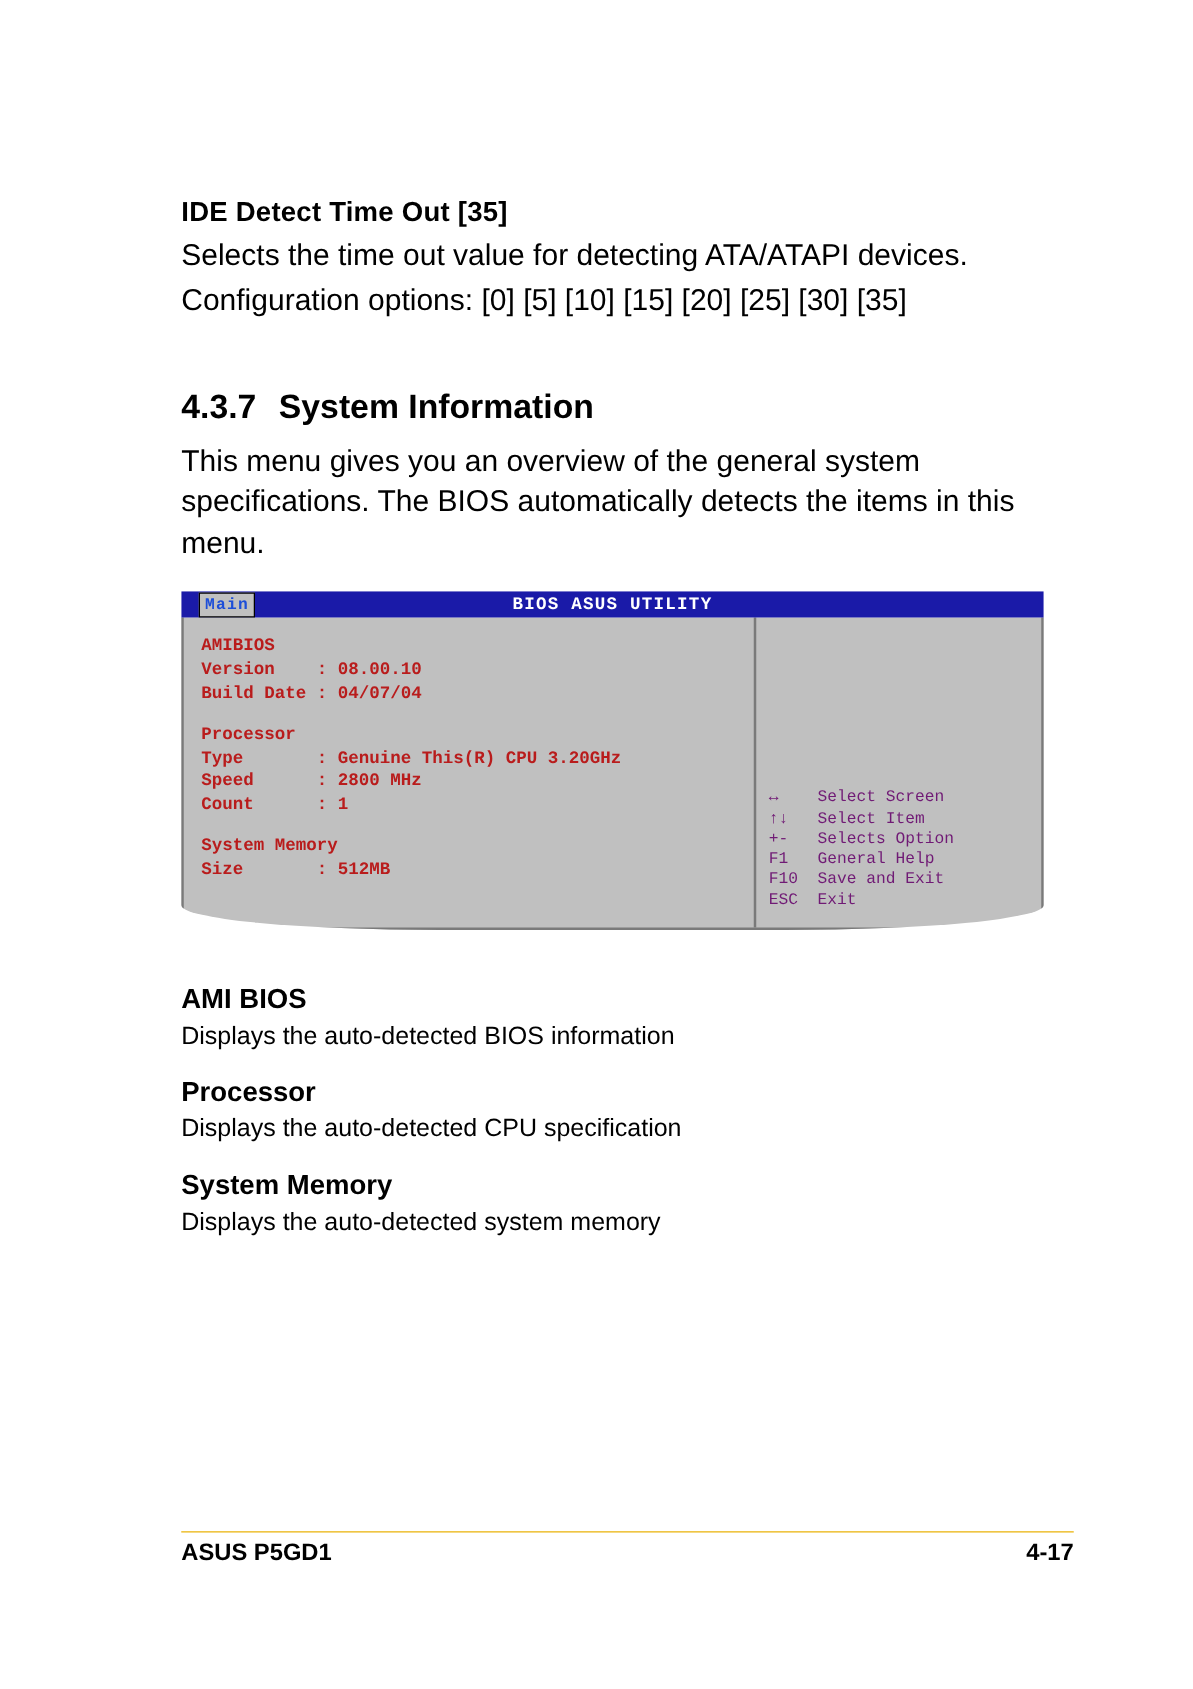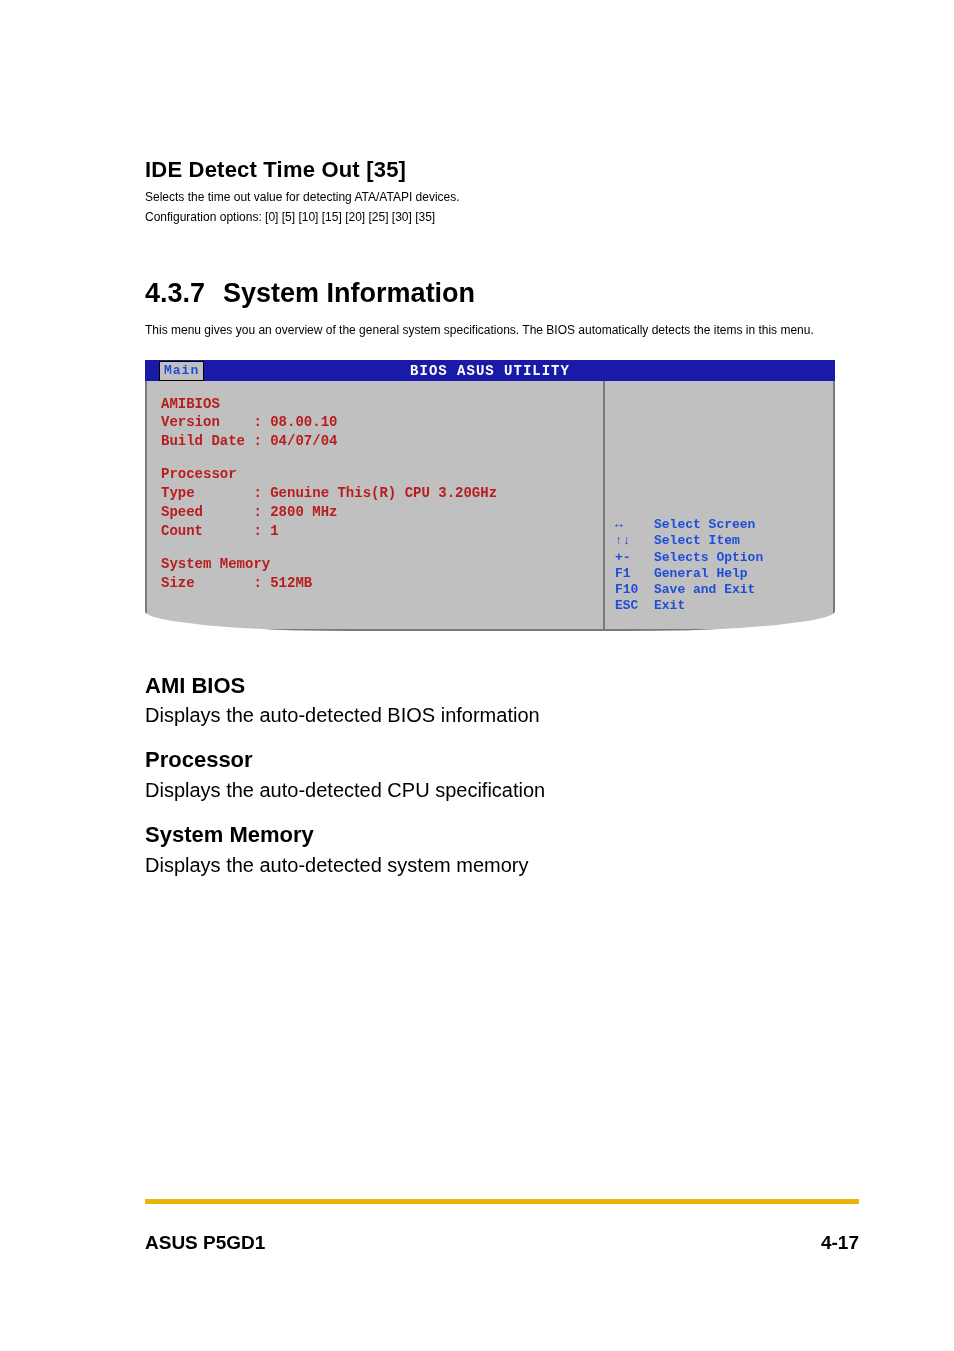--- a/index.html
+++ b/index.html
@@ -16,21 +16,21 @@
   .page {
     padding: 155px 95px 0 145px;
   }
   .h3 {
     font-weight: bold;
     font-size: 22px;
     letter-spacing: 0.2px;
     margin-bottom: 4px;
   }
   .para {
-    font-size: 12px;
+    font-size: 24px;
     margin-bottom: 18px;
   }
   .sectionnum {
     font-weight: bold;
     font-size: 27px;
     margin-top: 50px;
     margin-bottom: 10px;
   }
   .sectionnum .num { display:inline-block; margin-right: 18px; }
   .after-heading { margin-top: 6px; }
@@ -77,22 +77,22 @@
   .bios-left {
     flex: 1;
     padding: 14px 14px 14px 14px;
     color: #b91c1c;
     font-weight: bold;
   }
   .bios-right {
     width: 230px;
     border-left: 2px solid #7a7a7a;
     padding: 14px 10px;
-    color: #1d4ed8;
-    font-weight: bold;
+    color: #701a75;
+    font-weight: normal;
     display: flex;
     flex-direction: column;
     justify-content: flex-end;
   }
   .kv { white-space: pre; }
   .nav-row { white-space: pre; }
   .nav-table { font-size: 13px; line-height: 1.25; }
 
   .subhead {
     font-weight: bold;
@@ -101,22 +101,22 @@
     margin-bottom: 2px;
   }
   .subdesc { font-size: 20px; margin-bottom: 10px; }
 
   
   .footer {
     position: absolute;
     left: 145px;
     right: 95px;
     bottom: 95px;
-    border-top: 5px solid #eab308;
-    padding-top: 26px;
+    border-top: 1px solid #eab308;
+    padding-top: 4px;
     font-weight: bold;
     font-size: 19px;
     display: flex;
     justify-content: space-between;
   }
 </style>
 </head>
 <body>
 
 <div class="page">

